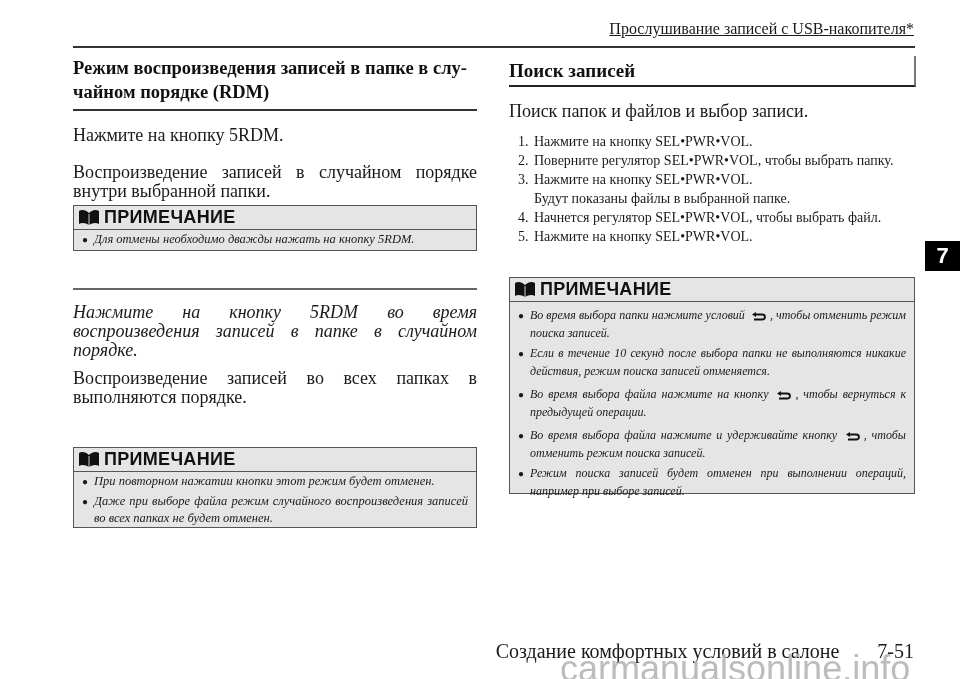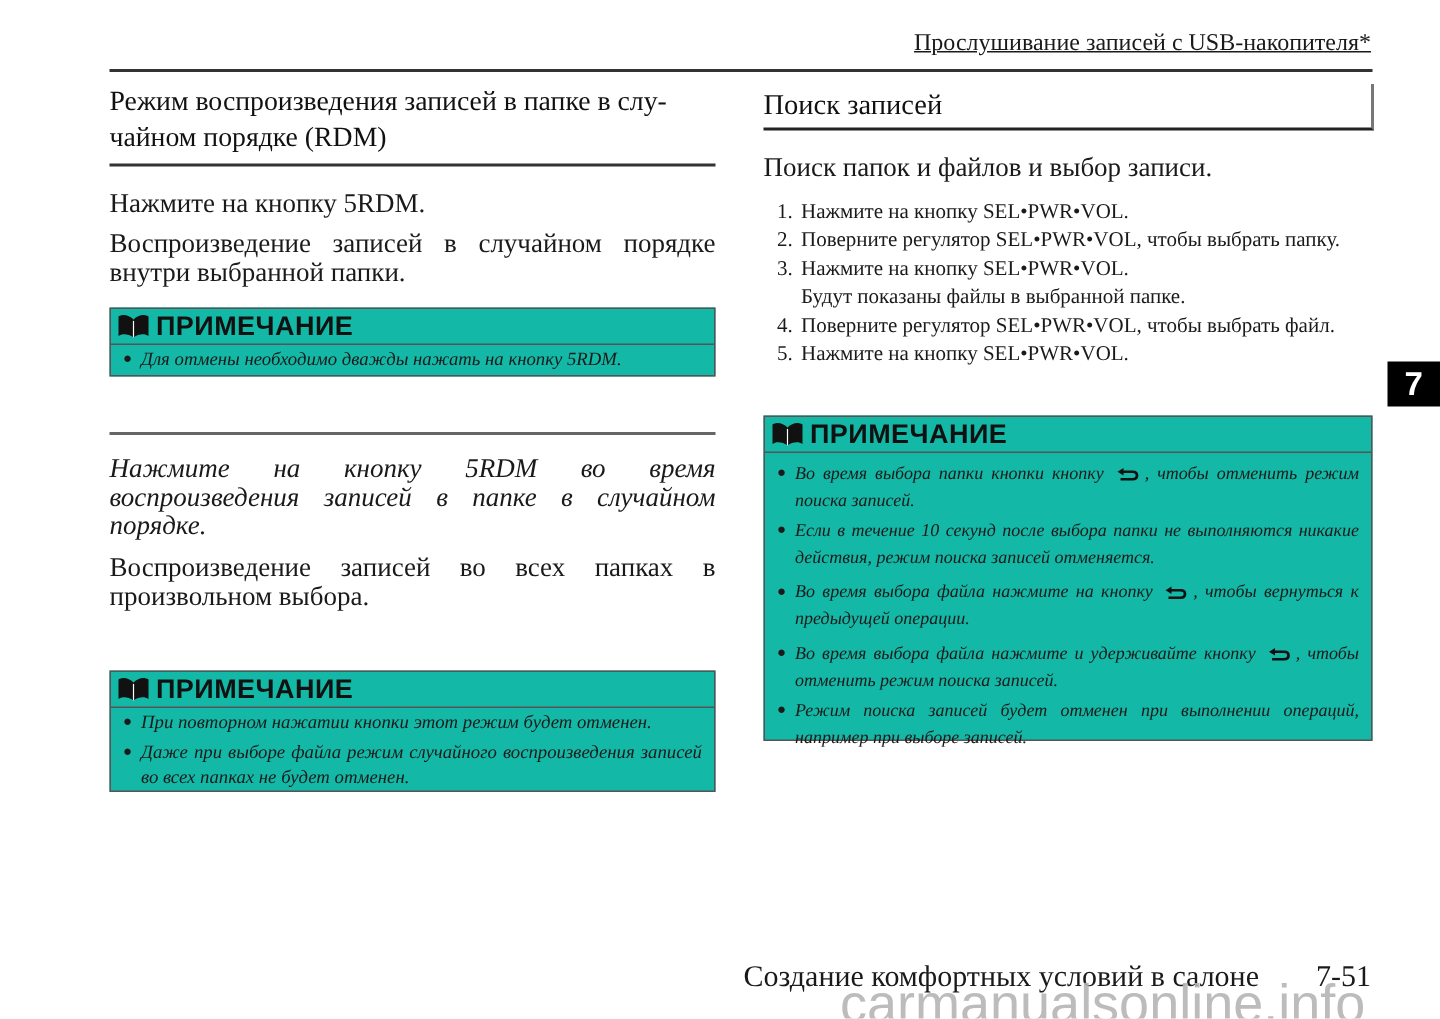--- a/index.html
+++ b/index.html
@@ -5,24 +5,24 @@
   html, body { margin:0; padding:0; background:#ffffff; }
   body { width:960px; height:679px; position:relative; overflow:hidden;
          font-family:"Liberation Serif", "DejaVu Serif", serif; color:#1a1a1a; }
   .abs { position:absolute; }
   .running-head { right:46px; top:20px; font-size:16px;text-decoration:underline; }
   .head-rule { left:73px; width:842px; top:46px; height:0; border-top:2px solid #333; }
   .chapter-tab { left:925px; top:241px; width:35px; height:30px; background:#000; color:#fff;
                  font-family:"Liberation Sans", sans-serif; font-weight:bold; font-size:22px;
                  display:flex; align-items:center; justify-content:center; }
   .col { position:absolute; }
-  .h2 { font-weight:normal; font-size:18.5px; line-height:24px; color:#111; }
+  .h2 { font-weight:bold; font-size:18.5px; line-height:24px; color:#111; }
   .h2-rule { border-top:2px solid #333; }
   .p { font-size:18px; line-height:19px; text-align:justify; }
-  .note { position:absolute; border:1.5px solid #555; background:#14b8a6; }
+  .note { position:absolute; border:1.5px solid #555; background:#e5e5e5; }
   .note-head { display:flex; align-items:center; height:23px; border-bottom:1.5px solid #555; padding-left:4px; }
   .note-title { font-family:"Liberation Sans", sans-serif; font-weight:bold; font-size:18px; letter-spacing:0.3px; margin-left:4px; color:#111; }
   .note-body { padding:3px 8px 4px 8px; font-size:12.5px; line-height:17.5px; }
   .bullet { display:flex; margin-bottom:2px; }
   .dot { flex:0 0 12px; font-size:10px; line-height:17.5px; }
   .bullet-text { flex:1; text-align:justify;font-style:italic; }
   .ol-item { display:flex; font-size:14px; line-height:19px; }
   .ol-num { flex:0 0 16px; }
   .back-icon { display:inline-block; vertical-align:middle; margin:0 3px; }
   .footer { right:46px; top:640px; font-size:20px; }
@@ -36,21 +36,21 @@
 
 <div class="abs chapter-tab">7</div>
 
 <div class="col" style="left:73px; top:56px; width:404px;">
   <div class="h2">
     <div>Режим воспроизведения записей в папке в слу-</div>
     <div>чайном порядке (RDM)</div>
   </div>
   <div class="h2-rule" style="margin-top:5px;"></div>
   <div class="p" style="margin-top:15px;">Нажмите на кнопку 5RDM.</div>
-  <div class="p" style="margin-top:8px;">Воспроизведение записей в случайном порядке внутри выбранной папки.</div>
+  <div class="p" style="margin-top:18px;">Воспроизведение записей в случайном порядке внутри выбранной папки.</div>
 </div>
 
 <div class="note" style="left:73px; top:205px; width:402px; height:44px;">
   <div class="note-head">
     <svg width="22" height="17" viewBox="0 0 22 17">
       <path d="M11 4 C8 1 4 0 1 2 L1 15 C4 13 8 14 11 16 Z" fill="#111"></path>
       <path d="M11 4 C14 1 18 0 21 2 L21 15 C18 13 14 14 11 16 Z" fill="#111"></path>
       <path d="M11 5 L11 16" stroke="#fff" stroke-width="0.8"></path>
     </svg>
     <span class="note-title">ПРИМЕЧАНИЕ</span>
@@ -61,21 +61,21 @@
       <span class="bullet-text">Для отмены необходимо дважды нажать на кнопку 5RDM.</span>
     </div>
   </div>
 </div>
 
 <div class="col" style="left:73px; top:283px; width:404px;">
   <div class="h2">
   </div>
   <div class="h2-rule" style="margin-top:5px; border-top-color:#666;"></div>
   <div class="p" style="margin-top:13px;font-style:italic;">Нажмите на кнопку 5RDM во время воспроизведения записей в папке в случайном порядке.</div>
-  <div class="p" style="margin-top:9px;">Воспроизведение записей во всех папках в произвольном выбора.</div>
+  <div class="p" style="margin-top:9px;">Воспроизведение записей во всех папках в выполняются порядке.</div>
 </div>
 
 <div class="note" style="left:73px; top:447px; width:402px; height:79px;">
   <div class="note-head">
     <svg width="22" height="17" viewBox="0 0 22 17">
       <path d="M11 4 C8 1 4 0 1 2 L1 15 C4 13 8 14 11 16 Z" fill="#111"></path>
       <path d="M11 4 C14 1 18 0 21 2 L21 15 C18 13 14 14 11 16 Z" fill="#111"></path>
       <path d="M11 5 L11 16" stroke="#fff" stroke-width="0.8"></path>
     </svg>
     <span class="note-title">ПРИМЕЧАНИЕ</span>
@@ -109,21 +109,21 @@
     <div class="ol-item">
       <span class="ol-num">3.</span>
       <span>Нажмите на кнопку SEL•PWR•VOL.</span>
     </div>
     <div class="ol-item">
       <span class="ol-num"></span>
       <span>Будут показаны файлы в выбранной папке.</span>
     </div>
     <div class="ol-item">
       <span class="ol-num">4.</span>
-      <span>Поверните регулятор SEL•PWR•VOL, чтобы выбрать файл.</span>
+      <span>Начнется регулятор SEL•PWR•VOL, чтобы выбрать файл.</span>
     </div>
     <div class="ol-item">
       <span class="ol-num">5.</span>
       <span>Нажмите на кнопку SEL•PWR•VOL.</span>
     </div>
   </div>
 </div>
 
 <div class="note" style="left:509px; top:277px; width:404px; height:215px;">
   <div class="note-head">
@@ -131,21 +131,21 @@
       <path d="M11 4 C8 1 4 0 1 2 L1 15 C4 13 8 14 11 16 Z" fill="#111"></path>
       <path d="M11 4 C14 1 18 0 21 2 L21 15 C18 13 14 14 11 16 Z" fill="#111"></path>
       <path d="M11 5 L11 16" stroke="#fff" stroke-width="0.8"></path>
     </svg>
     <span class="note-title">ПРИМЕЧАНИЕ</span>
   </div>
   <div class="note-body" style="padding-top:5px; font-size:12px;">
     <div class="bullet" style="margin-bottom:3px;">
       <span class="dot">●</span>
       <span class="bullet-text">
-        <span>Во время выбора папки кнопки кнопку</span>
+        <span>Во время выбора папки нажмите условий</span>
         <svg class="back-icon" width="16" height="10" viewBox="0 0 16 10">
             <path d="M5 1 L1 3.5 L5 6 Z" fill="#111"></path>
             <path d="M4 3.5 L11 3.5 Q14 3.5 14 6 Q14 8.5 11 8.5 L3 8.5" stroke="#111" stroke-width="1.8" fill="none"></path>
           </svg><span>, чтобы отменить режим поиска записей.</span>
       </span>
     </div>
     <div class="bullet" style="margin-bottom:6px;">
       <span class="dot">●</span>
       <span class="bullet-text">Если в течение 10 секунд после выбора папки не выполняются никакие действия, режим поиска записей отменяется.</span>
     </div>

